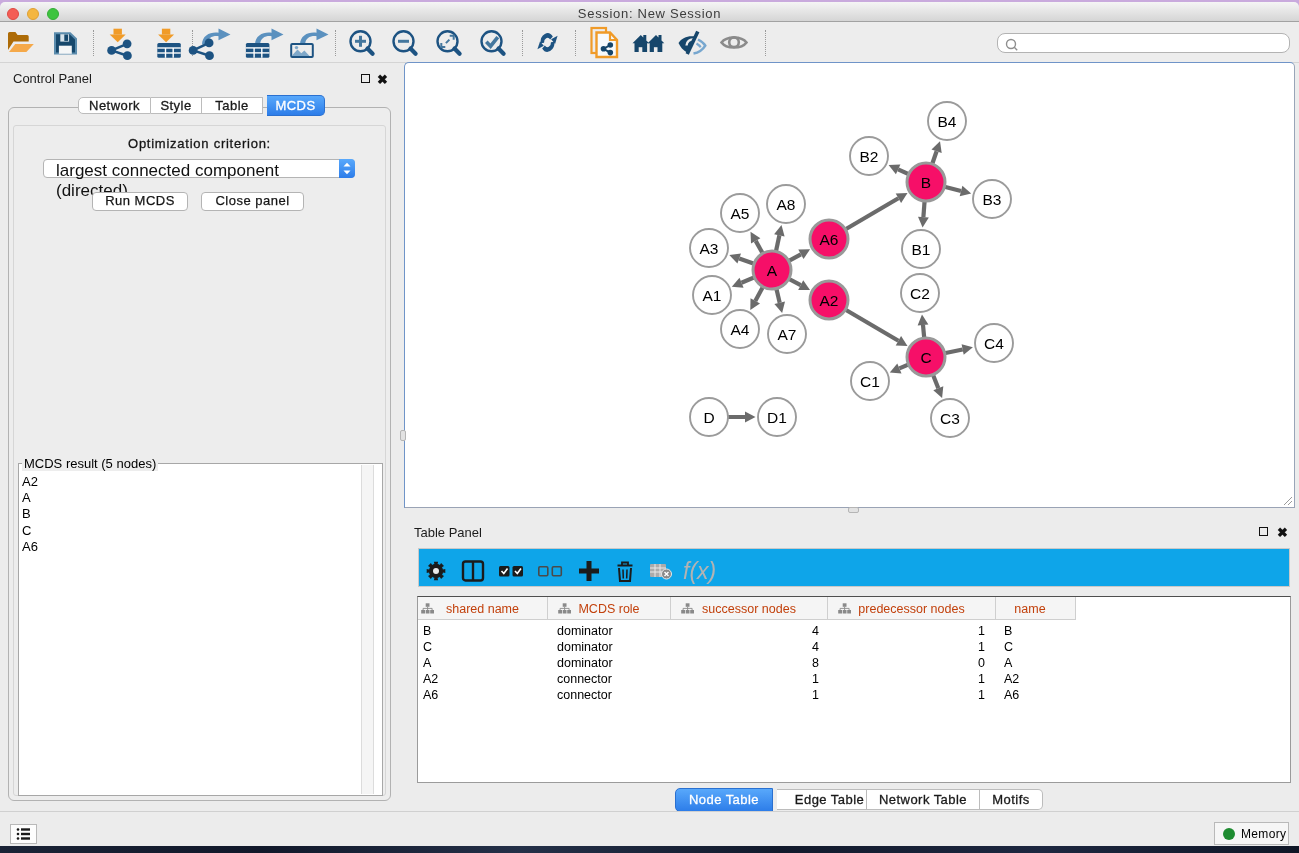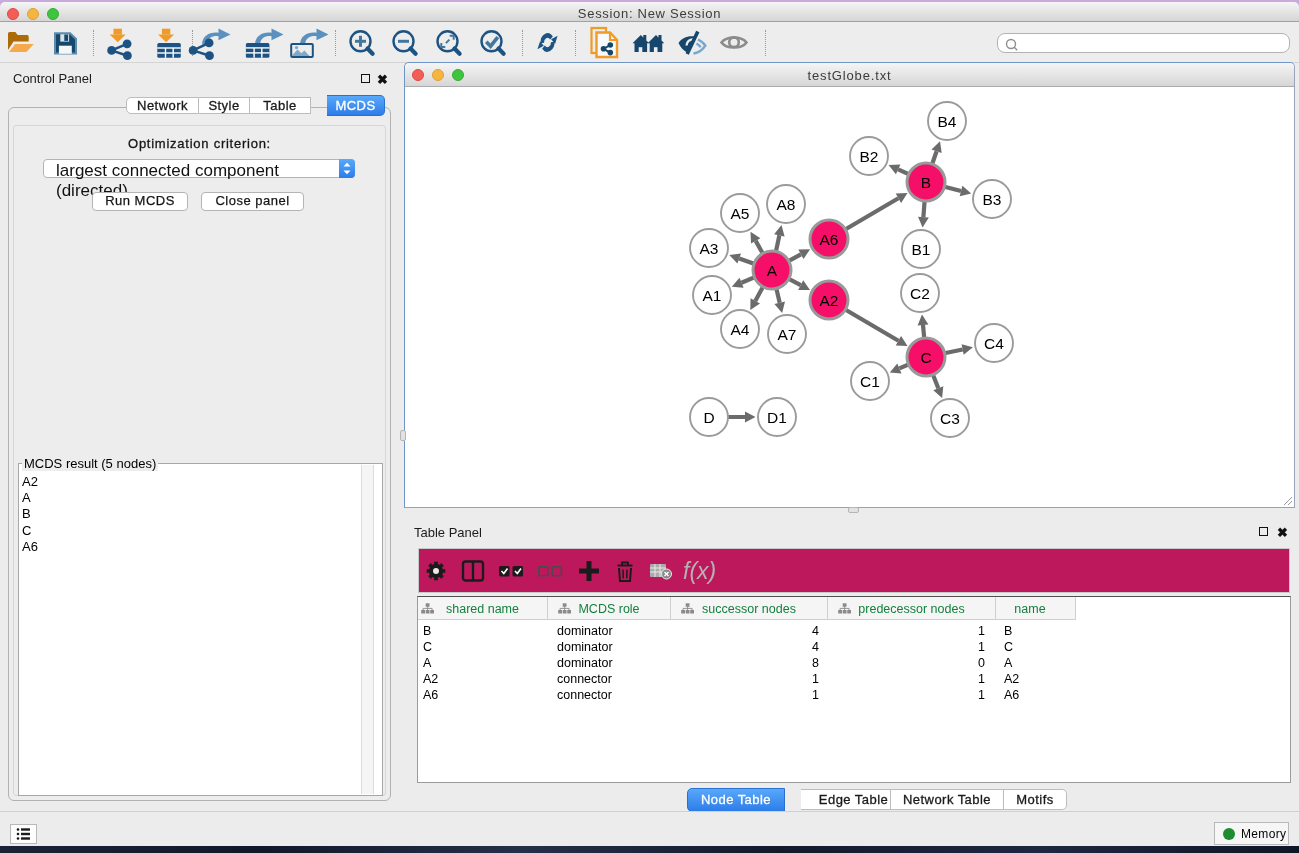--- a/index.html
+++ b/index.html
@@ -25,21 +25,21 @@
 #cp-panel { left:8px; top:107px; width:383px; height:694px; background:#ededed;
   border:1px solid #b2b2b2; border-radius:6px; }
 #cp-inner { left:13px; top:125px; width:373px; height:671px; border:1px solid #d6d6d6; border-radius:3px; }
 .seg { display:flex; font-size:13px; letter-spacing:0.45px; }
 .seg > div { background:#fff; border:1px solid #bcbcbc; border-left-width:0; -webkit-text-stroke:0.3px currentColor;
   display:flex; align-items:center; justify-content:center; color:#1a1a1a; }
 .seg > div:first-child { border-left-width:1px; border-radius:5px 0 0 5px; }
 .seg > div:last-child { border-radius:0 5px 5px 0; }
 .seg > div.sel { background:linear-gradient(#58a8fb,#2d7de9); color:#fff; border-color:#2a70d0; }
 #cp-tabs { left:78px; top:96.5px; height:17.5px; }
-.seg > div.sel { margin:-1.5px 16px; }
+.seg > div.sel { margin:-1.5px 4px; }
 #opt-label { left:14px; top:136px; letter-spacing:0.75px; -webkit-text-stroke:0.3px #222; width:371px; text-align:center; font-size:13px; color:#111; }
 #dropdown { left:43px; top:159px; width:312px; height:19px; background:#fff;
   border:1px solid #b4b4b4; border-radius:4px; font-size:13px; color:#111; }
 #dd-step { right:-1px; top:-1px; width:16px; height:19px; border-radius:0 4px 4px 0;
   background:linear-gradient(#59a9fc,#2c7ce9); }
 .btn { background:#fff; border:1px solid #b4b4b4; border-radius:4px; font-size:13px; letter-spacing:0.5px; -webkit-text-stroke:0.25px #222;
   color:#111; display:flex; align-items:center; justify-content:center; padding-bottom:2px; }
 
 #mcds-frame { left:18px; top:463px; width:365px; height:333px; border:1px solid #a7a7a7; }
 #mcds-list { left:19px; top:464px; width:363px; height:331px; background:#fff; font-size:13px; color:#000; }
@@ -47,24 +47,24 @@
 #mcds-scroll { left:342px; top:1px; width:13px; height:329px; background:#f5f5f5;
   border-left:1px solid #dcdcdc; border-right:1px solid #dcdcdc; }
 
 #nw { left:404px; top:62px; width:891px; height:446px; background:#fff;
   border:1px solid; border-color:#6f94c8 #98a5b8 #9aa3b5 #6f94c8; border-radius:5px 5px 0 0; }
 #nw-titlebar { left:0; top:0; width:889px; height:24px; background:linear-gradient(#f5f5f5,#d6d6d6);
   border-bottom:1px solid #ababab; border-radius:5px 5px 0 0; }
 #nw-title { width:100%; text-align:center; top:5px; font-size:13px; color:#3c3c3c; letter-spacing:0.85px; }
 
 #tp-title { left:414px; top:525px; font-size:13px; color:#1c1c1c; }
-#tp-toolbar { left:418px; top:548px; width:872px; height:45px; background:#be185d; border:1px solid #c9c9c9; }
+#tp-toolbar { left:418px; top:548px; width:872px; height:39px; background:#0ea5e9; border:1px solid #c9c9c9; }
 #tp-view { left:417px; top:596px; width:874px; height:187px; background:#fff; border:1px solid #9b9b9b; border-top:1px solid #4f4f4f; }
 #tp-header { left:0; top:0; width:658px; height:23px; background:#f5f5f5; border-bottom:1px solid #cfcfcf; }
-.hcell { position:absolute; top:0; height:23px; border-right:1px solid #cfcfcf; font-size:12.5px; color:#15803d;
+.hcell { position:absolute; top:0; height:23px; border-right:1px solid #cfcfcf; font-size:12.5px; color:#c2410c;
   display:flex; align-items:center; justify-content:center; }
 .hico { position:absolute; left:10px; top:6px; }
 .trow { position:absolute; font-size:12.5px; color:#000; height:16px; line-height:16px; }
 #bottom-tabs { left:671px; top:789px; height:21px; }
 
 #statusbar { left:0; top:811px; width:1299px; height:35px; background:#ececec; border-top:1px solid #d0d0d0; }
 #side-btn { left:10px; top:824px; width:27px; height:20px; background:#fdfdfd; border:1px solid #b9b9b9; }
 #memory { left:1214px; top:822px; width:75px; height:23px; background:#f6f6f6; border:1px solid #b9b9b9;
   font-size:12px; color:#000; display:flex; align-items:center; letter-spacing:0.35px; }
 #bottomstrip { left:0; top:846px; width:1299px; height:7px;
@@ -215,21 +215,21 @@
     </svg>
   </div>
 </div>
 
 <div class="abs" id="cp-title">Control Panel</div>
 <div class="abs mini-float" style="left:361px; top:74px;"></div>
 <div class="abs mini-x" style="left:377px; top:74px;">✖</div>
 <div class="abs" id="cp-panel"></div>
 <div class="abs" id="cp-inner"></div>
 <div class="abs seg" id="cp-tabs">
-  <div style="width:73px;margin-left:48px;">Network</div>
+  <div style="width:73px;">Network</div>
   <div style="width:51px;">Style</div>
   <div style="width:61px;">Table</div>
   <div style="width:58px;" class="sel">MCDS</div>
 </div>
 <div class="abs" id="opt-label">Optimization criterion:</div>
 <div class="abs" id="dropdown">
   <span style="position:absolute;left:12px;top:1px;font-size:17px;">largest connected component (directed)</span>
   <div class="abs" id="dd-step">
     <svg width="16" height="19" viewBox="0 0 16 19">
       <path d="M4.5 7.5 L8 3.8 L11.5 7.5 Z" fill="#fff"></path>
@@ -240,26 +240,20 @@
 <div class="abs btn" style="left:92px; top:192px; width:96px; height:19px;">Run MCDS</div>
 <div class="abs btn" style="left:201px; top:192px; width:103px; height:19px;">Close panel</div>
 <div class="abs" id="mcds-frame"></div>
 <div class="abs" id="mcds-list">
   <div style="padding:10px 0 0 3px; line-height:16.2px;">A2<br>A<br>B<br>C<br>A6</div>
   <div class="abs" id="mcds-scroll"></div>
 </div>
 <div class="abs" id="mcds-title">MCDS result (5 nodes)</div>
 
 <div class="abs" id="nw">
-  <div class="abs" id="nw-titlebar">
-    <div class="abs tl" style="left:7px; background:#f45d55; border:0.5px solid #de4a43;"></div>
-    <div class="abs tl" style="left:27px; background:#f4b63f; border:0.5px solid #dfa034;"></div>
-    <div class="abs tl" style="left:47px; background:#3ec43f; border:0.5px solid #35ad37;"></div>
-    <div class="abs" id="nw-title">testGlobe.txt</div>
-  </div>
   <svg class="abs" style="left:0;top:24px;" width="889" height="421" viewBox="405 86 889 421">
     <g stroke="#6b6b6b" stroke-width="4.2">
       <line x1="772" y1="269" x2="741.5" y2="281.7"></line>
       <line x1="772" y1="269" x2="800.7" y2="284.1"></line>
       <line x1="772" y1="269" x2="739.2" y2="257.5"></line>
       <line x1="772" y1="269" x2="755.3" y2="299.9"></line>
       <line x1="772" y1="269" x2="755.7" y2="239.9"></line>
       <line x1="772" y1="269" x2="800.9" y2="253.3"></line>
       <line x1="772" y1="269" x2="779.7" y2="301.8"></line>
       <line x1="772" y1="269" x2="779.4" y2="234.3"></line>

